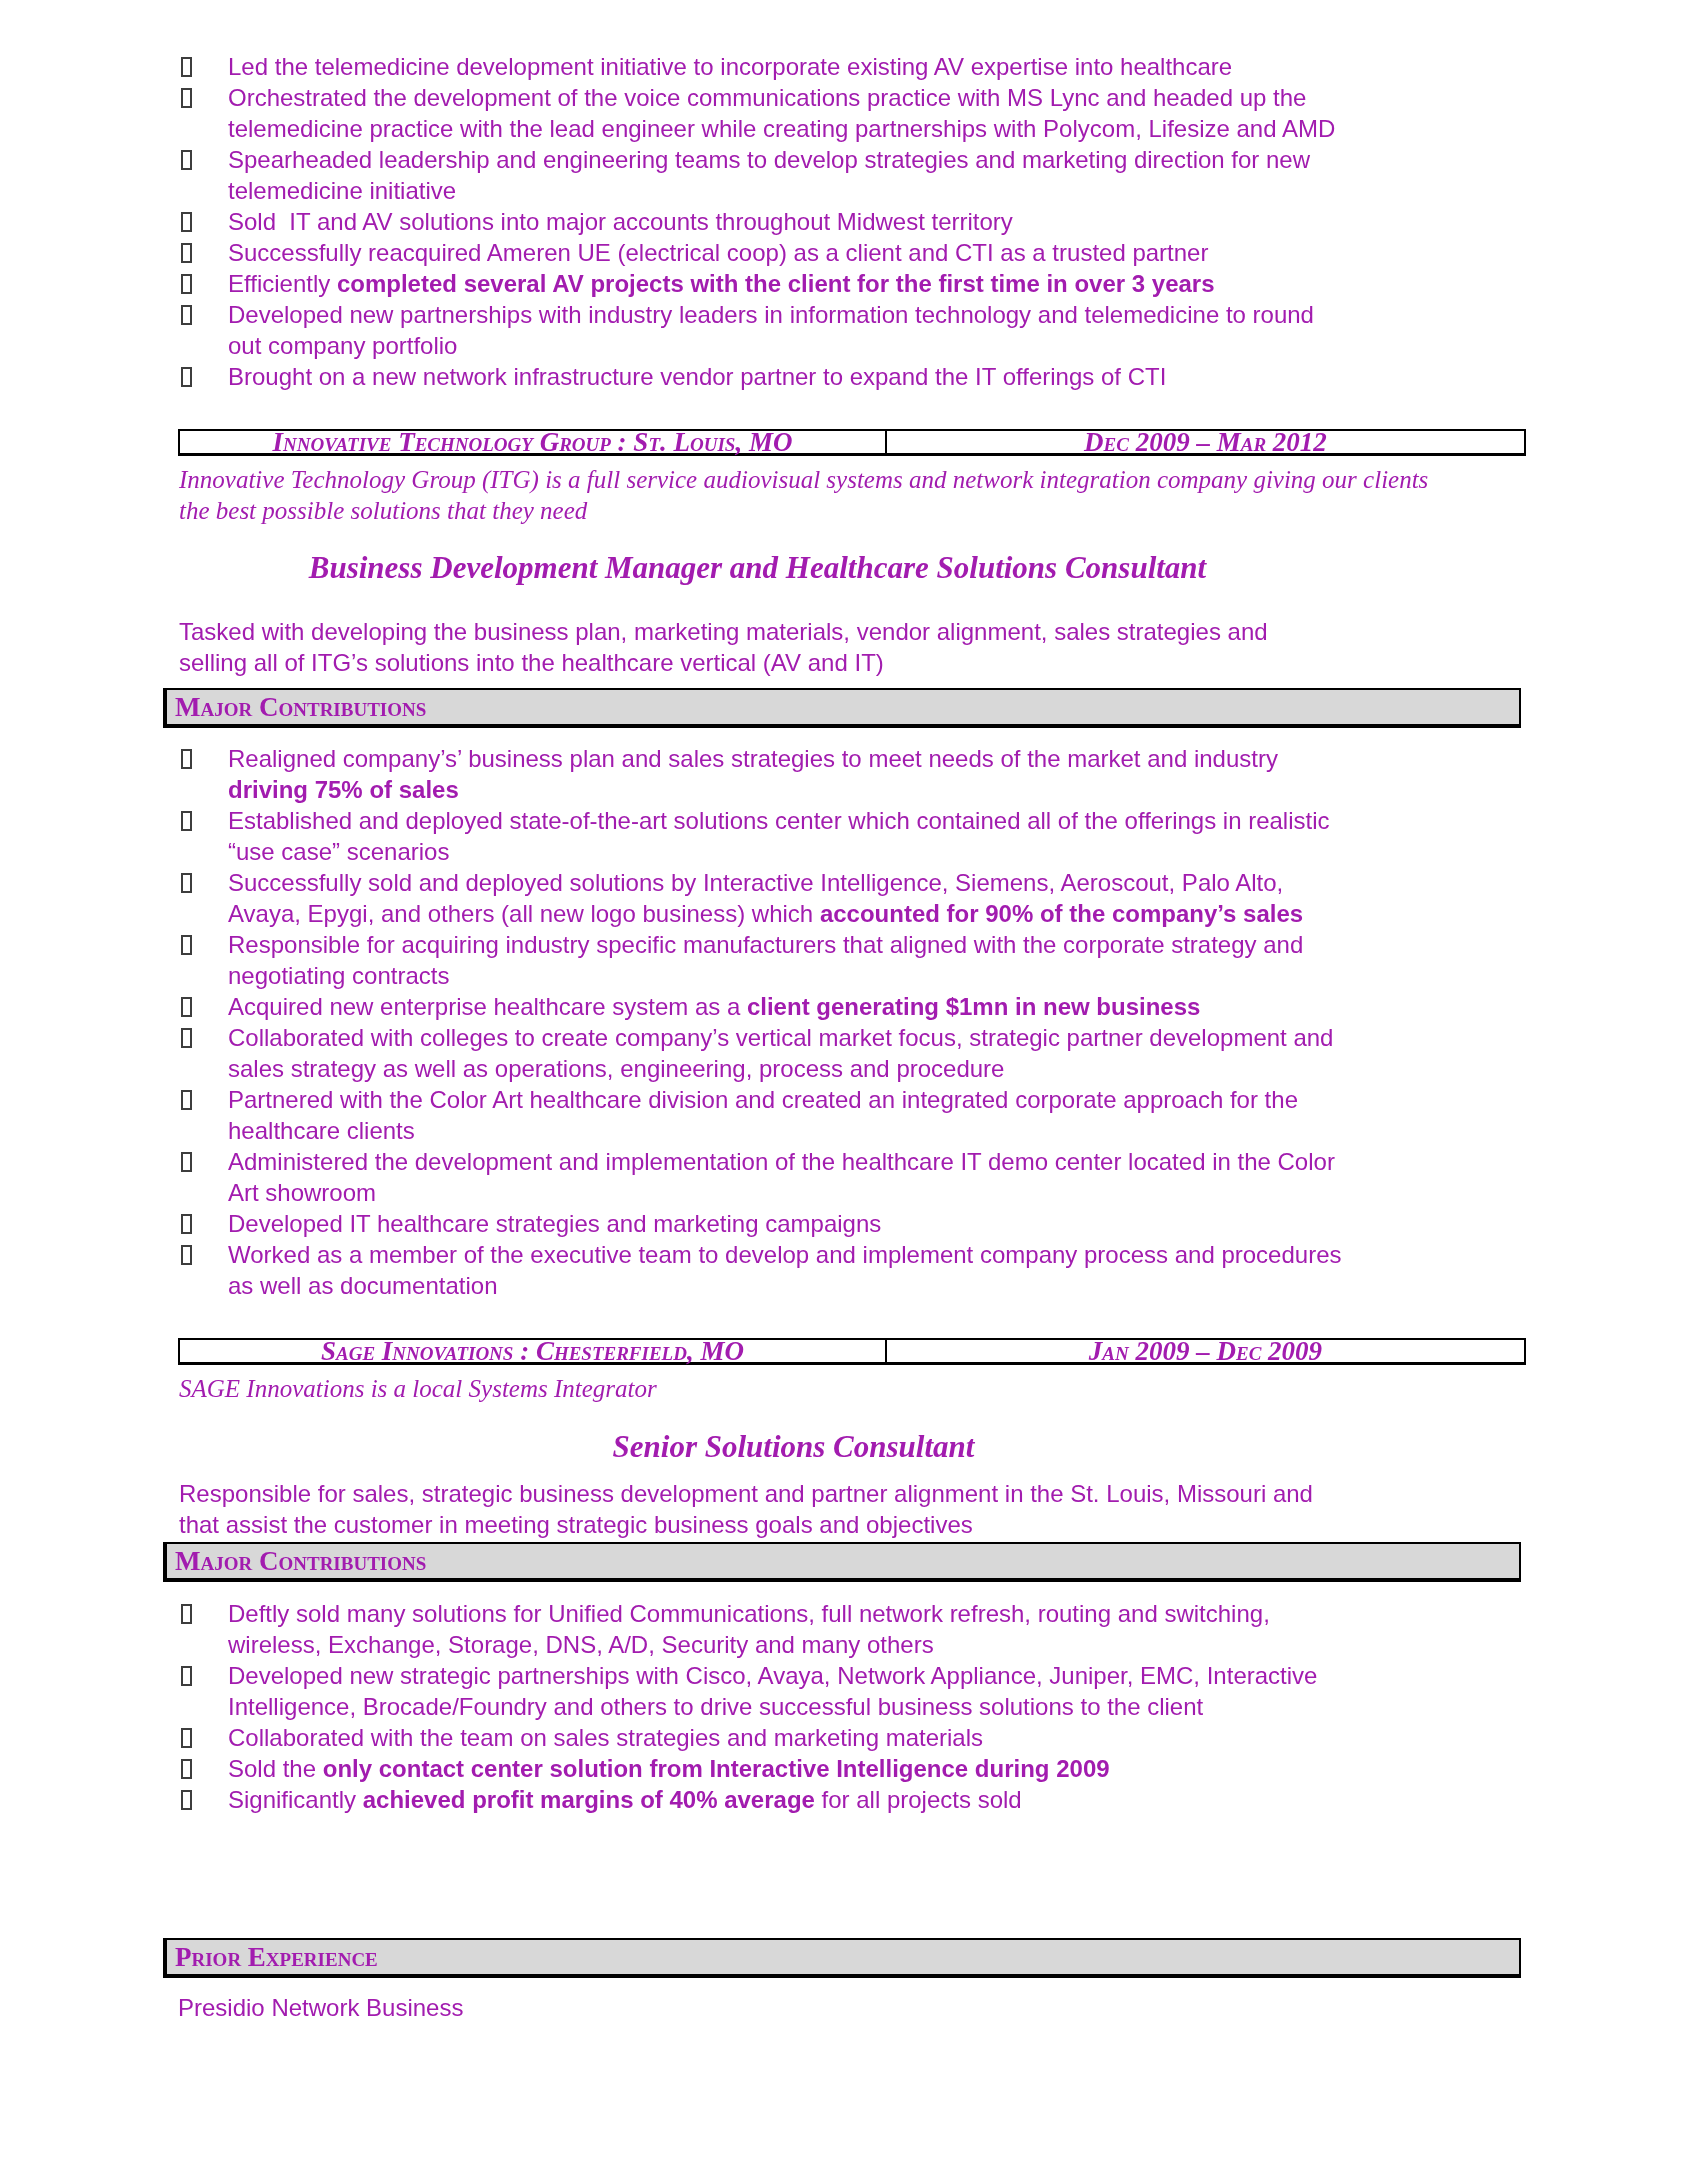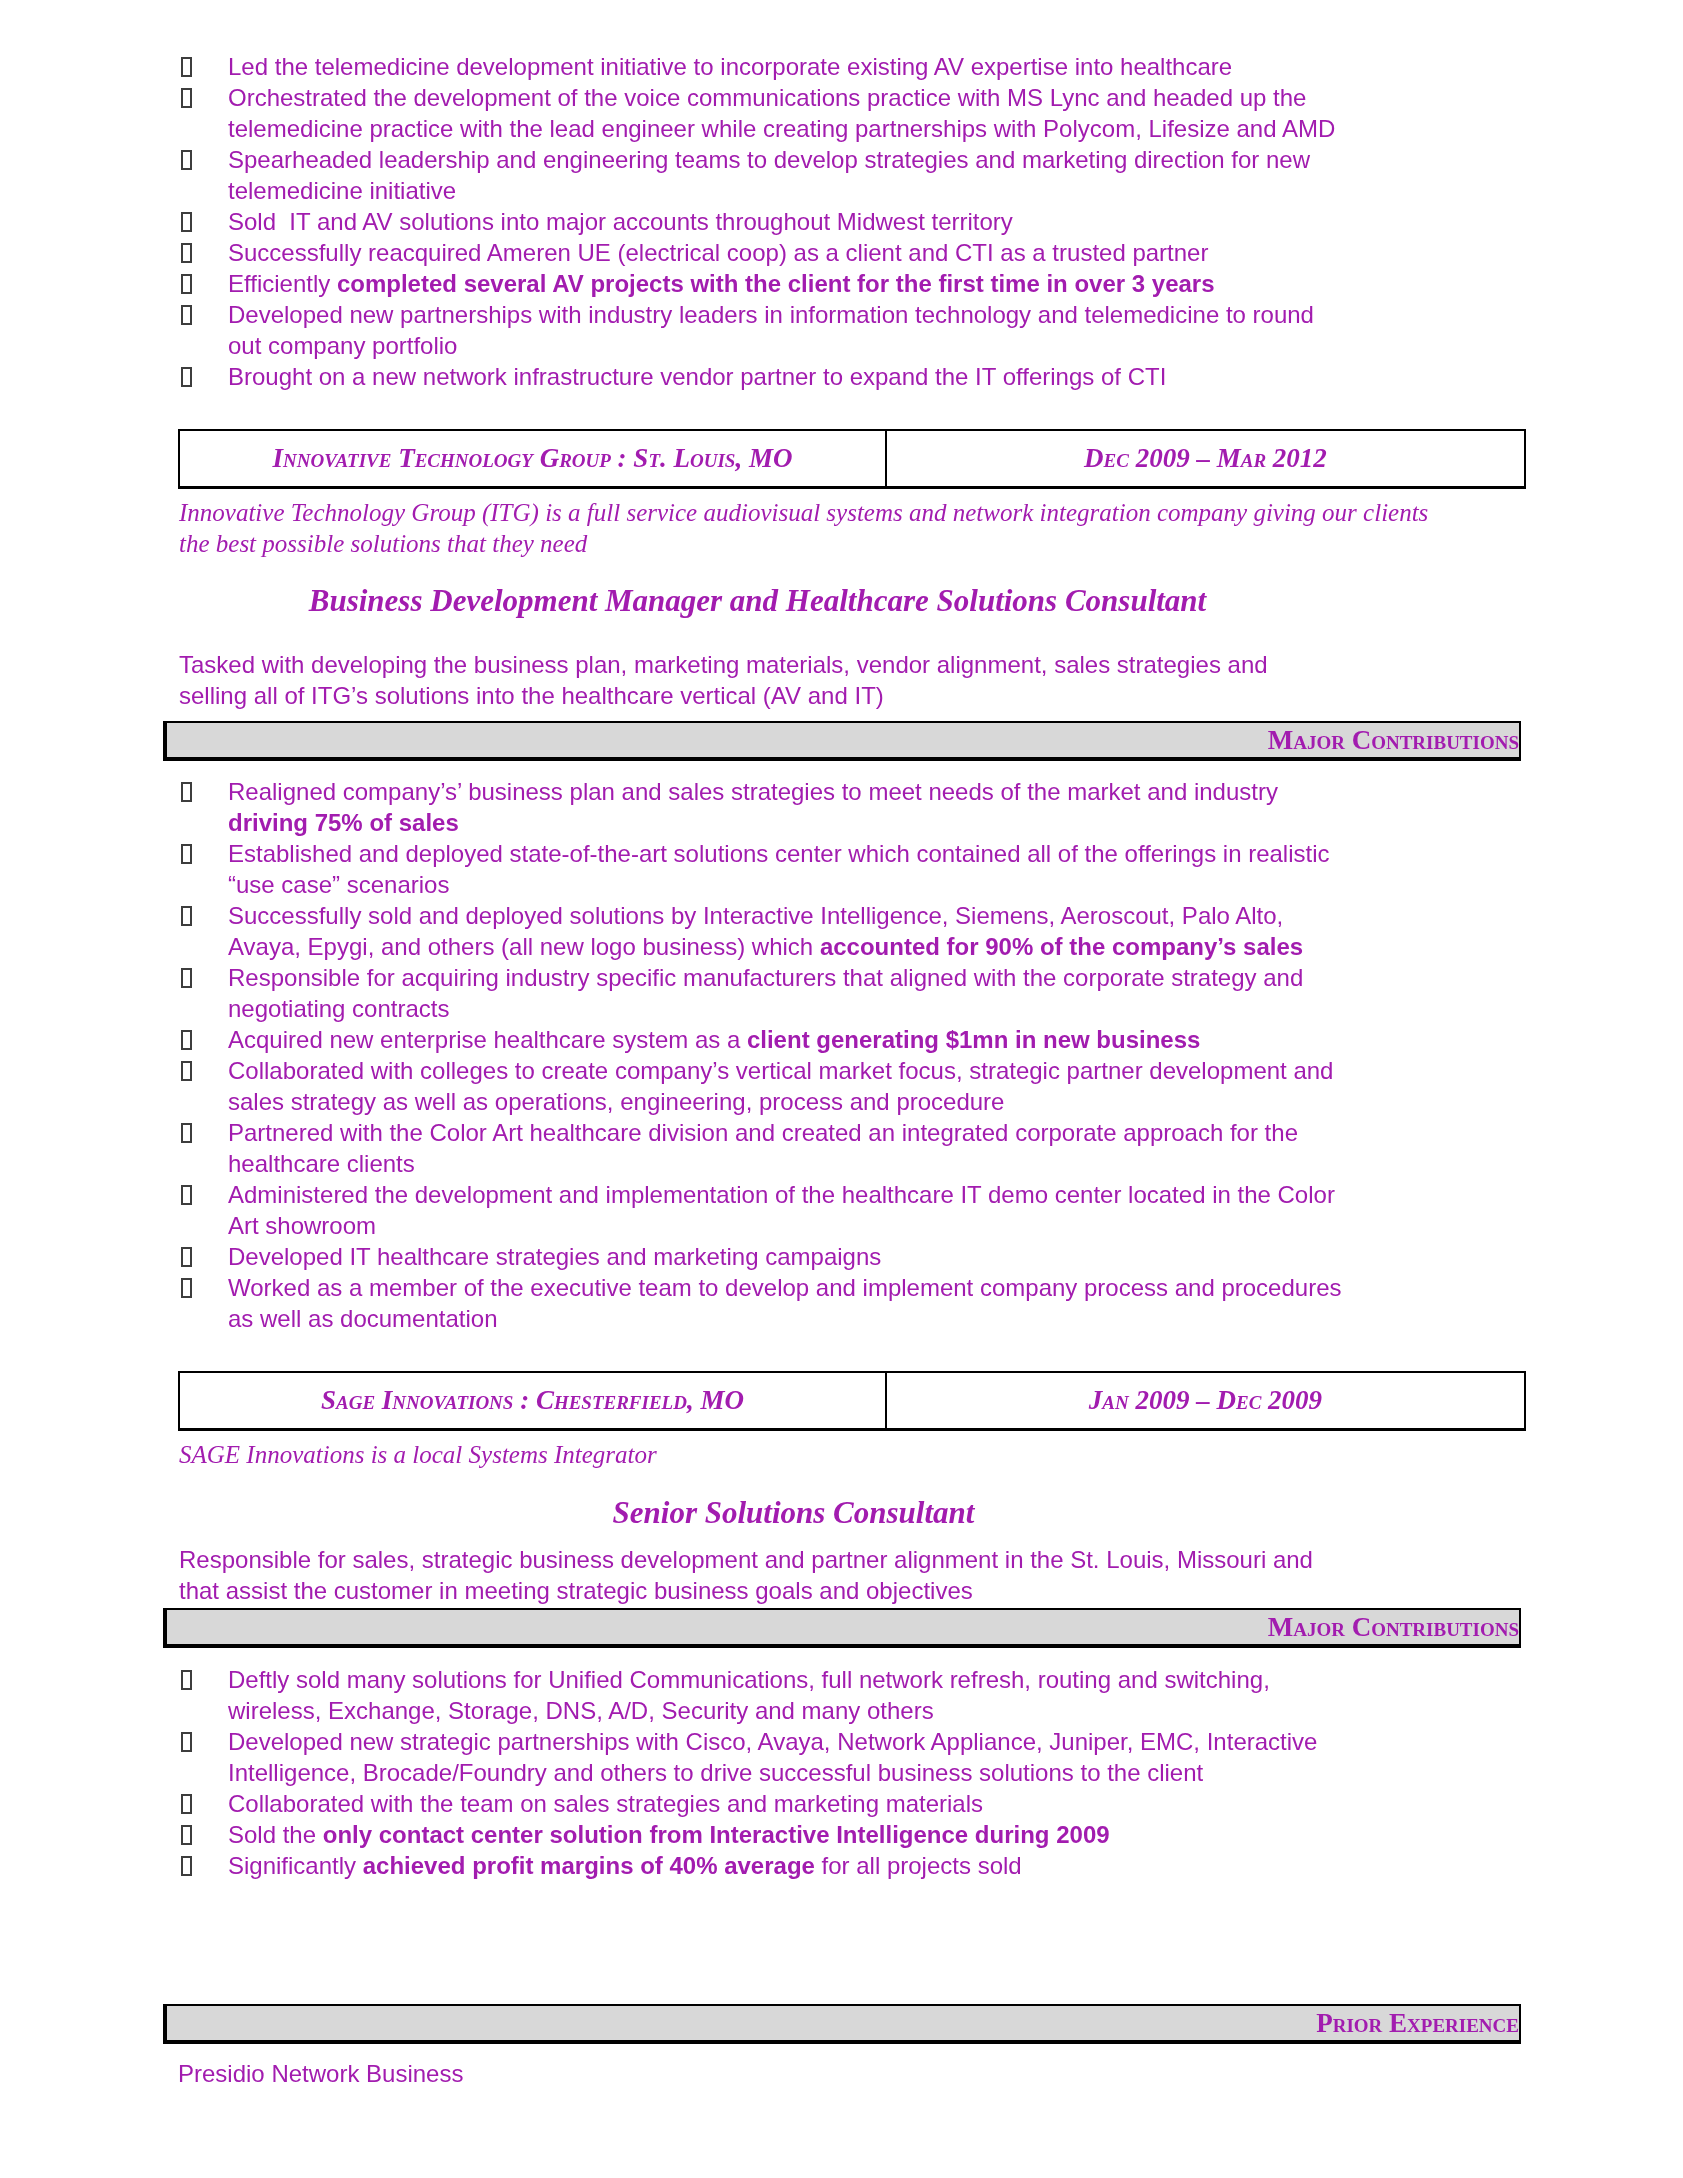--- a/index.html
+++ b/index.html
@@ -20,21 +20,21 @@
     width:7px;height:16px;
     border:2px solid #3d3d3d;
     background:transparent;
   }
   .line{white-space:pre;}
   .line span{font-weight:normal;}
   .line span.bold{font-weight:700;}
 
   .jobtable{
     display:flex;
-    margin-left:178px;width:1348px;height:60px;
+    margin-left:178px;width:1348px;height:27px;
     box-sizing:border-box;
     border:2px solid #000;border-bottom-width:3px;
     font-family:"Liberation Serif", serif;
     font-style:italic;font-weight:700;font-variant:small-caps;
     font-size:27px;line-height:27px;
   }
   .jobtable .cell{display:flex;align-items:center;justify-content:center;height:100%;box-sizing:border-box;}
   .jobtable .c1{width:52.6%;border-right:2px solid #000;}
   .jobtable .c2{width:47.4%;}
 
@@ -49,24 +49,24 @@
     font-style:italic;font-weight:700;
     font-size:31px;line-height:44px;
   }
   .jobsummary{margin-left:179px;width:1386px;}
 
   .secbar{
     margin-left:163px;width:1358px;height:40px;
     box-sizing:border-box;
     background:#d8d8d8;
     border:2px solid #000;border-left-width:4px;border-bottom-width:4px;
-    display:flex;align-items:center;justify-content:flex-end;
+    display:flex;align-items:center;justify-content:flex-start;
     font-family:"Liberation Serif", serif;
     font-weight:700;font-variant:small-caps;
-    font-size:27px;line-height:27px;
+    font-size:27px;line-height:27px;padding-left:8px;
   }
   .presidio{margin-left:178px;}
 
   .mt-table{margin-top:37px;}
   .mt-desc{margin-top:8px;}
   .mt-title1{margin-top:20px;}
   .mt-sum1{margin-top:26px;}
   .mt-bar1{margin-top:10px;}
   .mt-list2{margin-top:15px;}
   .mt-title2{margin-top:21px;margin-left:36px;}

